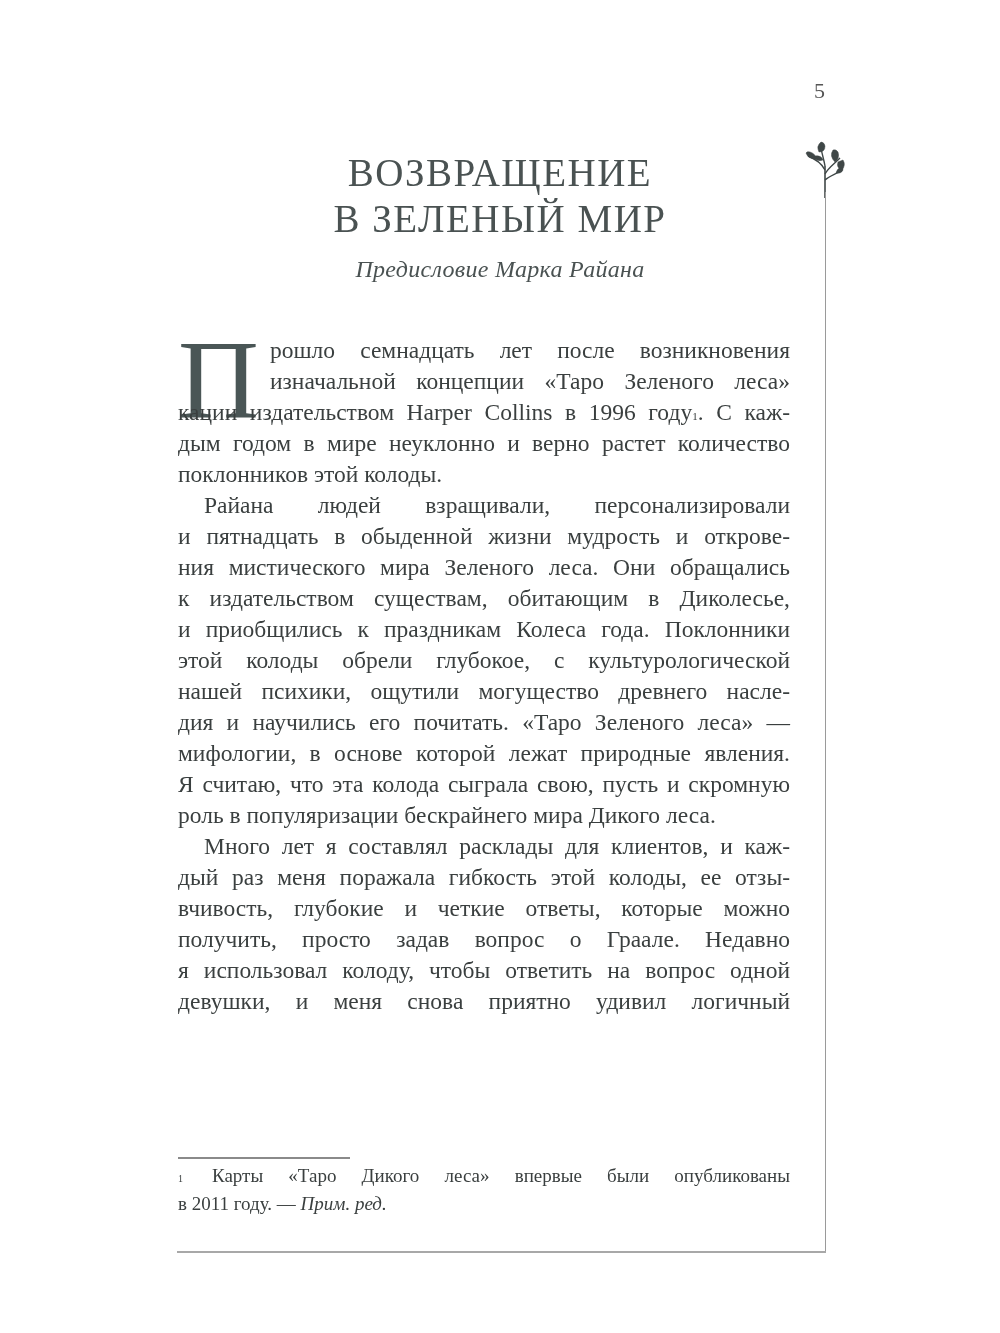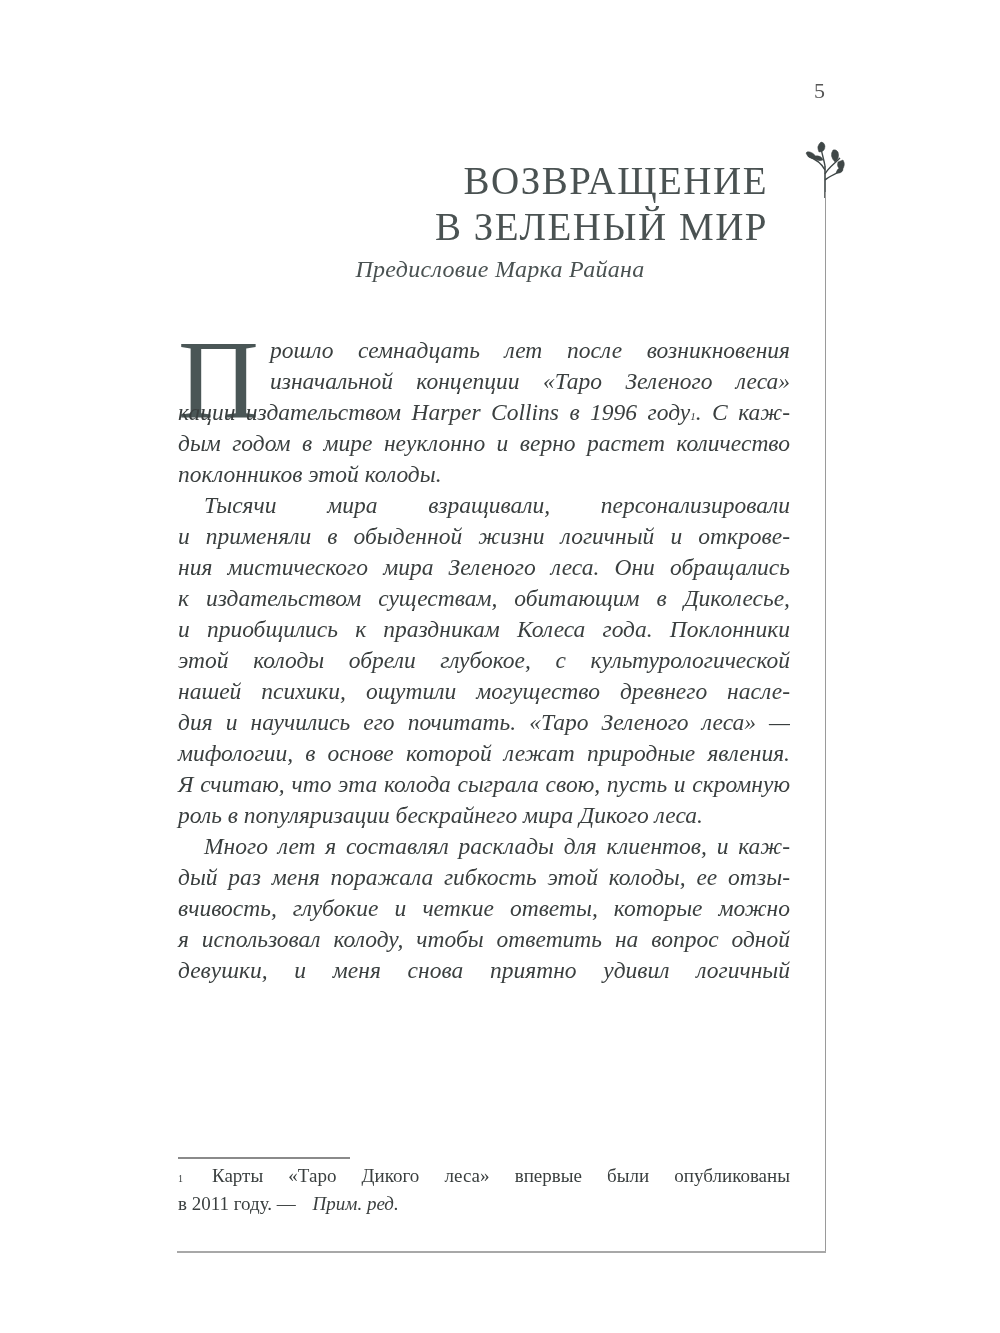--- a/index.html
+++ b/index.html
@@ -2,39 +2,39 @@
 <html><head>
 <meta charset="utf-8">
 <style>
   html, body { margin: 0; padding: 0; background: #ffffff; }
   body { width: 1000px; height: 1333px; position: relative; overflow: hidden;
          font-family: "Liberation Serif", "DejaVu Serif", serif; color: #3a3f3f; }
   .page-number { position: absolute; left: 814px; top: 78px; font-size: 22px; color: #555; }
   .ornament { position: absolute; left: 800px; top: 136px; width: 50px; height: 62px; }
   .frame-vertical { position: absolute; left: 825px; top: 192px; width: 1px; height: 1061px; background: #9a9a9a; }
   .frame-bottom { position: absolute; left: 177px; top: 1251px; width: 649px; height: 2px; background: #a8a8a8; }
-  .title { position: absolute; left: 240px; width: 520px; top: 150px; text-align: right;
-           font-size: 39px; letter-spacing: 1.5px; color: #4a5252; line-height: 46px; font-weight: normal; margin: 8px; }
+  .title { position: absolute; left: 240px; width: 520px; top: 150px; text-align: center;
+           font-size: 39px; letter-spacing: 1.5px; color: #4a5252; line-height: 46px; font-weight: normal; margin: 0; }
   .subtitle { position: absolute; left: 240px; width: 520px; top: 256px; text-align: center;
               font-style: italic; font-size: 24px; color: #4a5252; letter-spacing: 0.3px; }
   .body { position: absolute; left: 178px; top: 335px; width: 612px; font-size: 23.5px; line-height: 31px;
           text-align: justify; color: #3a3f3f; }
-  .body p { margin: 0; font-style: italic; }
+  .body p { margin: 0; }
   .line { display: block; text-align: justify; text-align-last: justify; white-space: nowrap; height: 31px; }
   .line.last { text-align-last: left; }
   .indent { text-indent: 26px; }
   .dropcap { position: absolute; left: 178px; top: 330px; font-size: 112px; line-height: 100px; color: #4a5656;
              font-family: "Liberation Serif", serif; }
   .dropline { padding-left: 92px; }
   sup { font-size: 11px; vertical-align: top; position: relative; top: 4px; }
   .fn-rule { position: absolute; left: 178px; top: 1157px; width: 172px; height: 2px; background: #8a8a8a; }
   .footnote { position: absolute; left: 178px; top: 1166px; width: 612px; font-size: 19px; line-height: 20px; color: #3a3f3f; }
   .footnote .line { height: 28px; }
   .fn-mark { font-size: 10px; vertical-align: top; position: relative; top: 3px; display: inline-block; width: 34px; }
-  .it { font-style: italic; margin-left: 12px; }
+  .it { font-style: italic; }
 </style>
 </head>
 <body>
 
 <div class="page-number">5</div>
 
 <svg class="ornament" viewBox="0 0 50 62">
   <g fill="#3f4747" stroke="#3f4747">
     <line x1="25" y1="62" x2="25" y2="30" stroke-width="1.6"></line>
     <path d="M25 34 C 22 28, 18 24, 8 20" fill="none" stroke-width="1.4"></path>
@@ -63,36 +63,37 @@
 
 <div class="body">
   <p>
     <span class="line dropline">рошло семнадцать лет после возникновения</span>
     <span class="line dropline">изначальной концепции «Таро Зеленого леса»</span>
     <span class="line"><span>кации издательством Harper Collins в 1996 году</span><sup>1</sup><span>. С каж-</span></span>
     <span class="line">дым годом в мире неуклонно и верно растет количество</span>
     <span class="line last">поклонников этой колоды.</span>
   </p>
   <p>
-    <span class="line indent">Тысячи мира взращивали, персонализировали</span>
-    <span class="line">и применяли в обыденной жизни логичный и открове-</span>
+    <span class="line indent">Райана людей взращивали, персонализировали</span>
+    <span class="line">и пятнадцать в обыденной жизни мудрость и открове-</span>
     <span class="line">ния мистического мира Зеленого леса. Они обращались</span>
     <span class="line">к издательством существам, обитающим в Диколесье,</span>
     <span class="line">и приобщились к праздникам Колеса года. Поклонники</span>
     <span class="line">этой колоды обрели глубокое, с культурологической</span>
     <span class="line">нашей психики, ощутили могущество древнего насле-</span>
     <span class="line">дия и научились его почитать. «Таро Зеленого леса» —</span>
     <span class="line">мифологии, в основе которой лежат природные явления.</span>
     <span class="line">Я считаю, что эта колода сыграла свою, пусть и скромную</span>
     <span class="line last">роль в популяризации бескрайнего мира Дикого леса.</span>
   </p>
   <p>
     <span class="line indent">Много лет я составлял расклады для клиентов, и каж-</span>
     <span class="line">дый раз меня поражала гибкость этой колоды, ее отзы-</span>
     <span class="line">вчивость, глубокие и четкие ответы, которые можно</span>
+    <span class="line">получить, просто задав вопрос о Граале. Недавно</span>
     <span class="line">я использовал колоду, чтобы ответить на вопрос одной</span>
     <span class="line">девушки, и меня снова приятно удивил логичный</span>
   </p>
 </div>
 
 <div class="fn-rule"></div>
 <div class="footnote">
   <span class="line"><span class="fn-mark">1</span><span>Карты «Таро Дикого леса» впервые были опубликованы</span></span>
   <span class="line last"><span>в 2011 году. — </span><span class="it">Прим. ред.</span></span>
 </div>

